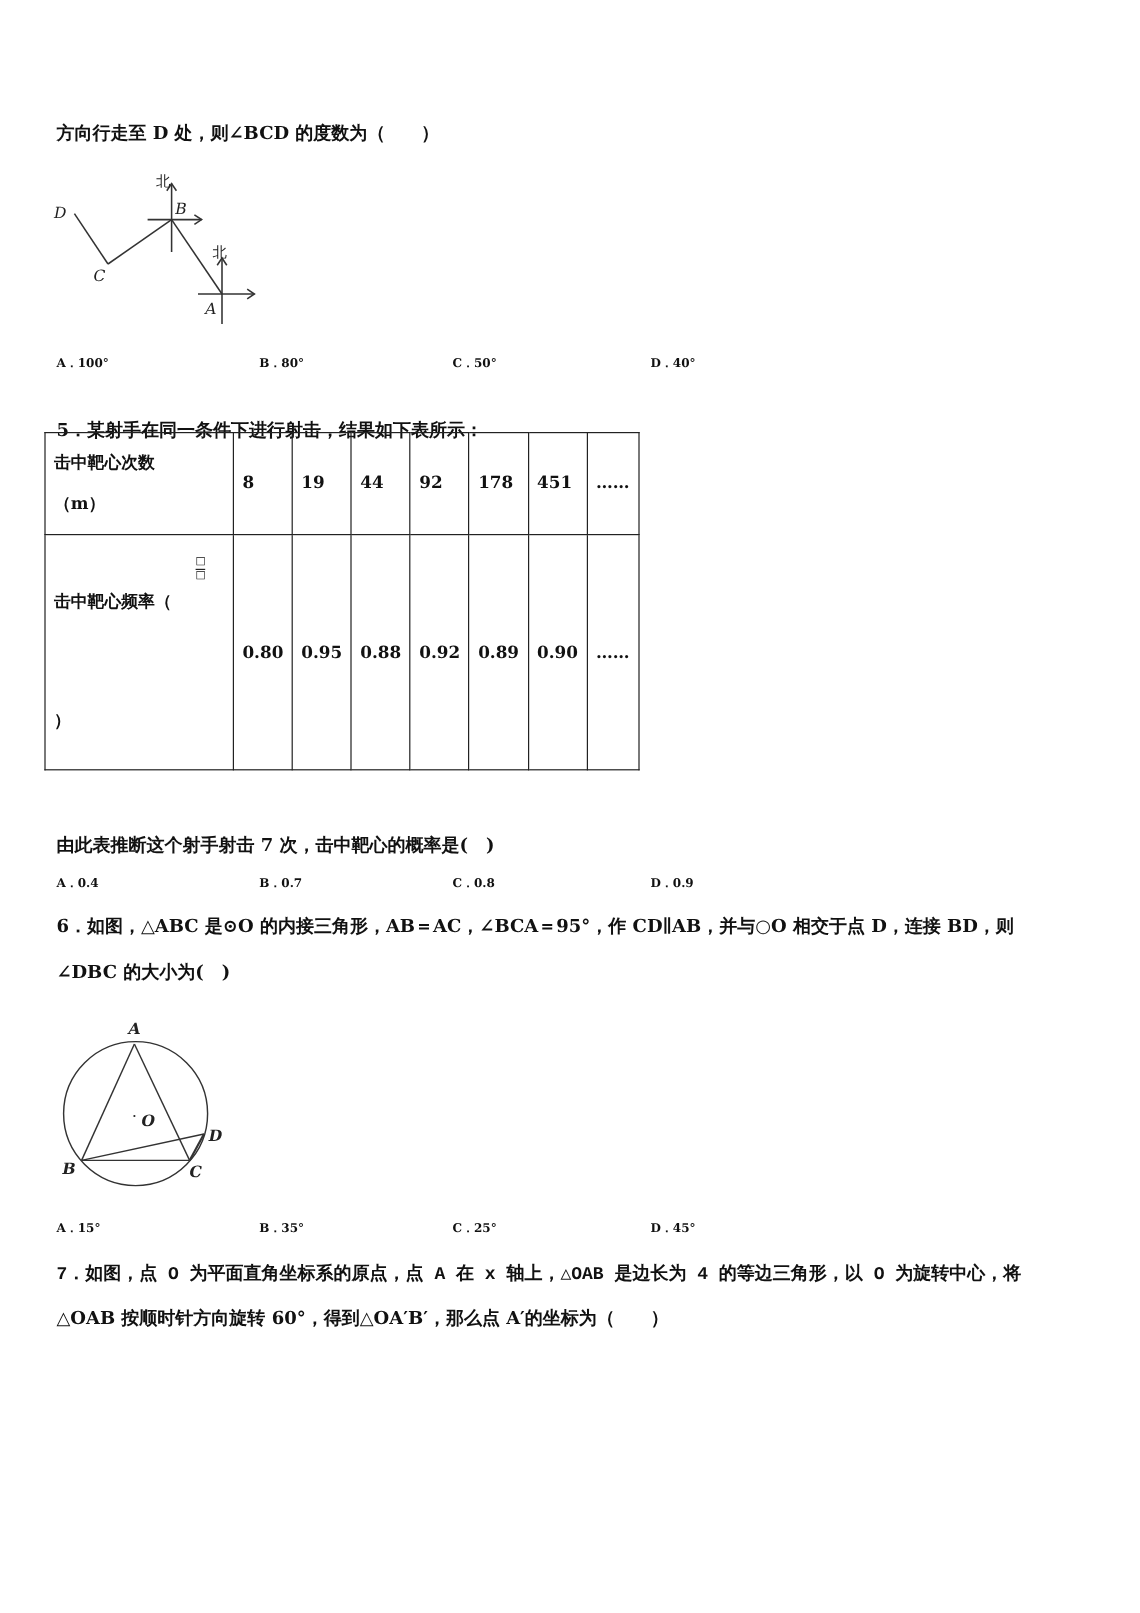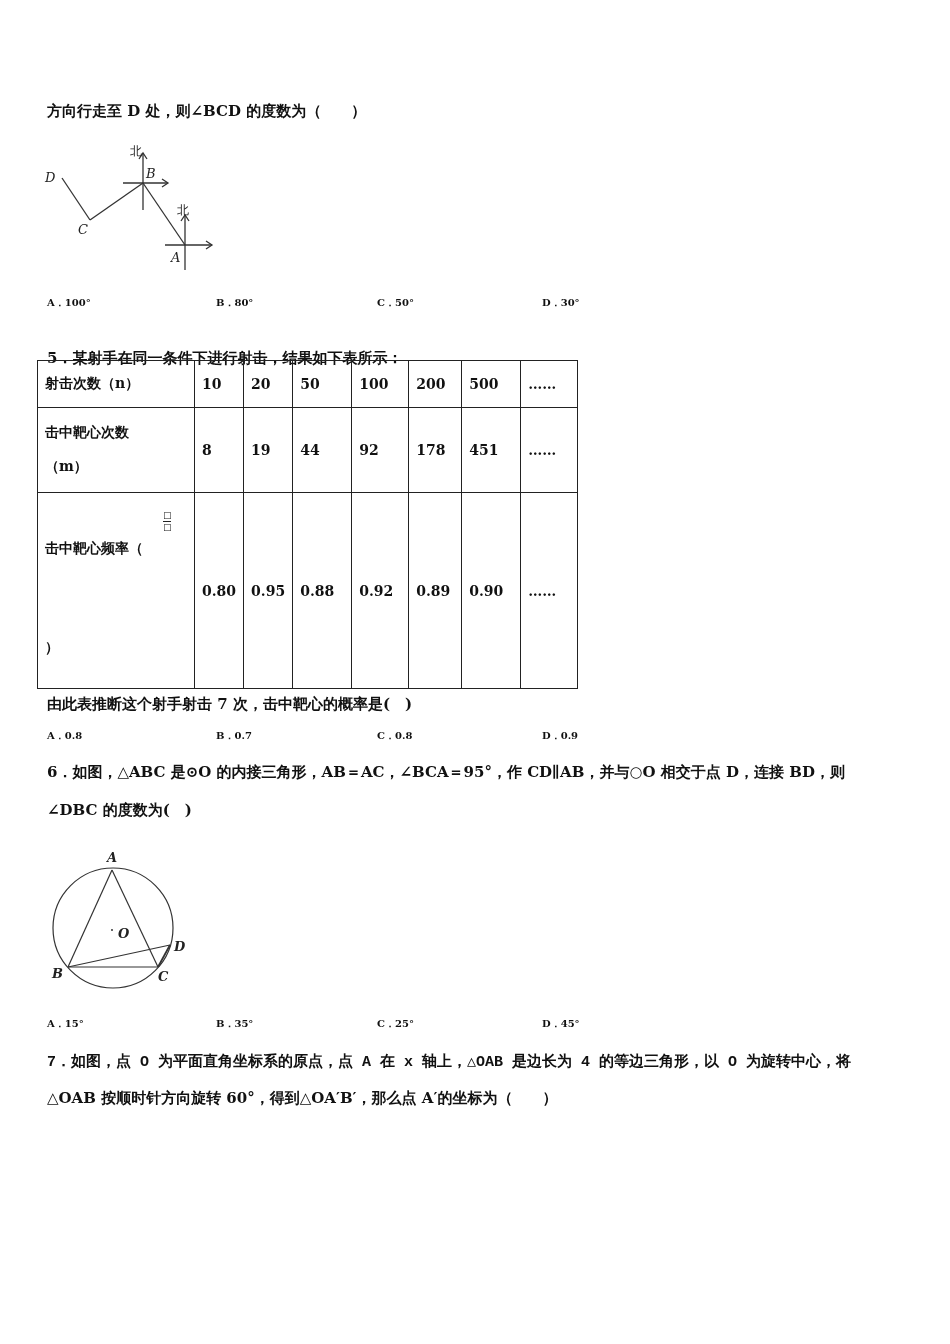--- a/index.html
+++ b/index.html
@@ -68,37 +68,27 @@
   <g font-size="12" font-weight="normal" fill="#222">
     <text x="90" y="15">北</text>
     <text x="137" y="74">北</text>
   </g>
 </svg>
 
 <div class="opts" style="top:296px;">
   <span>A．100°</span>
   <span>B．80°</span>
   <span>C．50°</span>
-  <span>D．30°</span>
+  <span>D．40°</span>
 </div>
 
 <div class="line" style="top:330px;margin-top:19px;">5．某射手在同一条件下进行射击，结果如下表所示：</div>
 
 <table class="shots">
   <tbody>
-      <tr class="r1">
-    <td class="head">射击次数（n）</td>
-    <td class="c1">10</td>
-    <td class="c2">20</td>
-    <td class="c3">50</td>
-    <td class="c4">100</td>
-    <td class="c5">200</td>
-    <td class="c6">500</td>
-    <td class="c7">……</td>
-  </tr>
   <tr class="r2">
     <td class="head">
       <div style="margin-bottom:16px;">击中靶心次数</div>
       <div>（m）</div>
     </td>
     <td>8</td>
     <td>19</td>
     <td>44</td>
     <td>92</td>
     <td>178</td>
@@ -124,28 +114,28 @@
     <td>0.89</td>
     <td>0.90</td>
     <td>……</td>
   </tr>
 </tbody>
   </table>
 
 <div class="line" style="top:695px;">由此表推断这个射手射击 7 次，击中靶心的概率是(　)</div>
 
 <div class="opts" style="top:729px;">
-  <span>A．0.8</span>
+  <span>A．0.4</span>
   <span>B．0.7</span>
   <span>C．0.8</span>
   <span>D．0.9</span>
 </div>
 
 <div class="line" style="top:763px;">6．如图，△ABC 是⊙O 的内接三角形，AB＝AC，∠BCA＝95°，作 CD∥AB，并与○O 相交于点 D，连接 BD，则</div>
-<div class="line" style="top:801px;">∠DBC 的度数为(　)</div>
+<div class="line" style="top:801px;">∠DBC 的大小为(　)</div>
 
 <svg style="position:absolute;left:40px;top:845px;" width="160" height="150" viewBox="0 0 160 150">
   <g stroke="#333" stroke-width="1.2" fill="none">
     <circle cx="73" cy="83" r="60"></circle>
     <line x1="72" y1="25" x2="28" y2="122"></line>
     <line x1="72" y1="25" x2="118" y2="122"></line>
     <line x1="28" y1="122" x2="118" y2="122"></line>
     <line x1="28" y1="122" x2="130" y2="100"></line>
     <line x1="118" y1="122" x2="130" y2="100" stroke-width="1.8"></line>
   </g>

